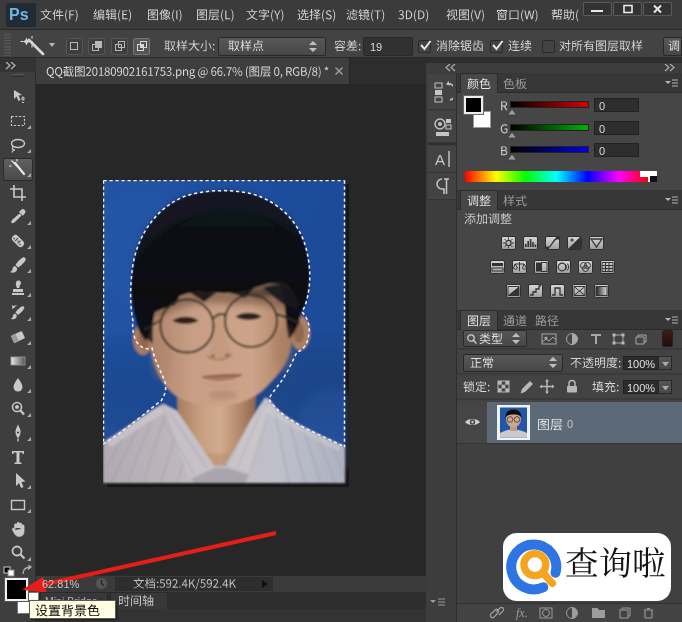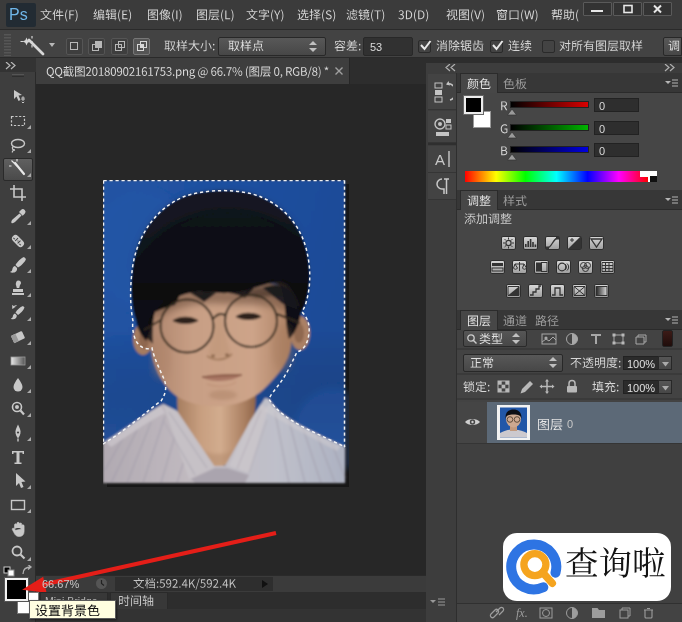--- a/index.html
+++ b/index.html
@@ -5,21 +5,21 @@
     <div style="position:absolute;left:0px;top:30px;width:682px;height:28px;background:#434343;border-bottom:1px solid #2a2a2a"></div>
     <div style="position:absolute;left:36px;top:58px;width:390px;height:26px;background:#2d2d2d"></div>
     <div style="position:absolute;left:0px;top:58px;width:36px;height:564px;background:#3e3e3e;border-right:1px solid #2a2a2a"></div>
     <div style="position:absolute;left:36px;top:84px;width:390px;height:491px;background:#272727"></div>
     <div style="position:absolute;left:426px;top:58px;width:256px;height:564px;background:#3d3d3d"></div>
     <div style="position:absolute;left:426px;top:58px;width:256px;height:5px;background:#2d2d2d"></div>
     <div style="position:absolute;left:36px;top:575px;width:390px;height:17px;background:#3b3b3b;border-top:1px solid #2a2a2a"></div>
     <div style="position:absolute;left:36px;top:592px;width:390px;height:17px;background:#2d2d2d"></div>
     <div style="position:absolute;left:36px;top:609px;width:390px;height:13px;background:#333333"></div>
     <div style="position:absolute;left:6px;top:3px;width:30px;height:24px;background:#222b33;border-radius:2px"></div>
-    <div style="position:absolute;left:9px;top:6px;font-size:16px;color:#6fb6e9;white-space:pre;font-weight:normal;letter-spacing:0px">Ps</div>
+    <div style="position:absolute;left:9px;top:6px;font-size:16px;color:#6fb6e9;white-space:pre;font-weight:bold;letter-spacing:0px">Ps</div>
     <svg style="position:absolute;left:40px;top:5.8px;overflow:visible" width="39" height="17">
       <path transform="translate(0,13.2)" d="M5.1 -9.9C5.4 -9.3 5.8 -8.5 6.0 -8.0L7.0 -8.3C6.8 -8.8 6.4 -9.6 6.0 -10.2ZM0.6 -8.0V-7.1H2.5C3.2 -5.3 4.1 -3.7 5.4 -2.4C4.0 -1.3 2.4 -0.5 0.4 0.1C0.6 0.3 0.9 0.7 1.0 0.9C3.0 0.3 4.7 -0.6 6.0 -1.8C7.4 -0.6 9.0 0.3 11.0 0.9C11.1 0.6 11.4 0.2 11.6 0.0C9.7 -0.4 8.1 -1.3 6.7 -2.4C7.9 -3.6 8.9 -5.2 9.6 -7.1H11.4V-8.0ZM6.0 -3.0C4.9 -4.2 4.0 -5.5 3.4 -7.1H8.5C7.9 -5.5 7.1 -4.1 6.0 -3.0Z M15.8 -4.1V-3.2H19.2V1.0H20.1V-3.2H23.4V-4.1H20.1V-6.7H22.9V-7.6H20.1V-9.9H19.2V-7.6H17.6C17.8 -8.2 17.9 -8.7 18.0 -9.3L17.2 -9.5C16.9 -7.9 16.4 -6.4 15.7 -5.4C15.9 -5.3 16.3 -5.0 16.5 -4.9C16.8 -5.4 17.1 -6.0 17.4 -6.7H19.2V-4.1ZM15.2 -10.0C14.6 -8.2 13.5 -6.4 12.4 -5.2C12.5 -5.0 12.8 -4.6 12.9 -4.4C13.3 -4.8 13.6 -5.2 14.0 -5.8V0.9H14.9V-7.2C15.3 -8.0 15.7 -8.9 16.1 -9.8Z M26.9 2.4 27.5 2.1C26.5 0.3 26.0 -1.7 26.0 -3.7C26.0 -5.8 26.5 -7.8 27.5 -9.5L26.9 -9.8C25.8 -8.0 25.1 -6.1 25.1 -3.7C25.1 -1.4 25.8 0.6 26.9 2.4Z M29.3 0.0H30.4V-3.9H33.7V-4.9H30.4V-7.9H34.3V-8.8H29.3Z M35.9 2.4C37.0 0.6 37.6 -1.4 37.6 -3.7C37.6 -6.1 37.0 -8.0 35.9 -9.8L35.2 -9.5C36.2 -7.8 36.7 -5.8 36.7 -3.7C36.7 -1.7 36.2 0.3 35.2 2.1Z" fill="#d6d6d6"></path>
     </svg>
     <svg style="position:absolute;left:93px;top:5.8px;overflow:visible" width="39" height="17">
       <path transform="translate(0,13.2)" d="M0.5 -0.6 0.7 0.2C1.7 -0.2 2.9 -0.7 4.2 -1.2L4.0 -2.0C2.7 -1.5 1.4 -0.9 0.5 -0.6ZM0.7 -5.1C0.9 -5.2 1.2 -5.2 2.5 -5.4C2.0 -4.6 1.6 -4.0 1.4 -3.8C1.0 -3.3 0.8 -3.0 0.5 -3.0C0.6 -2.8 0.8 -2.4 0.8 -2.2C1.0 -2.3 1.4 -2.4 4.1 -3.1C4.0 -3.3 4.0 -3.6 4.0 -3.8L2.0 -3.4C2.9 -4.5 3.7 -5.8 4.4 -7.2L3.6 -7.6C3.4 -7.1 3.2 -6.6 2.9 -6.2L1.6 -6.1C2.3 -7.1 3.0 -8.5 3.4 -9.8L2.6 -10.1C2.1 -8.6 1.3 -7.0 1.1 -6.6C0.9 -6.2 0.7 -6.0 0.5 -5.9C0.6 -5.7 0.7 -5.3 0.7 -5.1ZM7.5 -4.2V-2.4H6.5V-4.2ZM8.1 -4.2H9.0V-2.4H8.1ZM5.8 -4.9V0.9H6.5V-1.7H7.5V0.6H8.1V-1.7H9.0V0.6H9.6V-1.7H10.5V0.1C10.5 0.2 10.4 0.2 10.3 0.2C10.2 0.2 10.0 0.2 9.8 0.2C9.9 0.4 9.9 0.7 10.0 0.9C10.4 0.9 10.7 0.9 10.9 0.7C11.1 0.6 11.2 0.4 11.2 0.1V-5.0L10.5 -4.9ZM9.6 -4.2H10.5V-2.4H9.6ZM7.3 -9.9C7.5 -9.6 7.6 -9.1 7.8 -8.8H5.0V-6.2C5.0 -4.3 4.9 -1.7 3.8 0.3C3.9 0.3 4.3 0.6 4.5 0.8C5.6 -1.2 5.8 -4.0 5.8 -6.0H11.0V-8.8H8.7C8.6 -9.2 8.4 -9.7 8.1 -10.2ZM5.8 -8.0H10.2V-6.7H5.8Z M18.6 -9.0H21.8V-7.8H18.6ZM17.8 -9.7V-7.1H22.7V-9.7ZM13.0 -4.0C13.1 -4.1 13.4 -4.2 13.8 -4.2H14.9V-2.4L12.5 -2.0L12.7 -1.1L14.9 -1.6V0.9H15.8V-1.8L17.1 -2.0L17.1 -2.8L15.8 -2.6V-4.2H16.9V-5.0H15.8V-6.8H14.9V-5.0H13.8C14.1 -5.8 14.4 -6.8 14.7 -7.8H16.9V-8.7H15.0C15.1 -9.1 15.2 -9.5 15.2 -9.9L14.4 -10.1C14.3 -9.6 14.2 -9.1 14.1 -8.7H12.6V-7.8H13.9C13.6 -6.8 13.4 -6.0 13.3 -5.7C13.1 -5.2 12.9 -4.8 12.7 -4.8C12.8 -4.6 12.9 -4.2 13.0 -4.0ZM21.8 -5.7V-4.6H18.7V-5.7ZM16.8 -0.9 16.9 -0.1 21.8 -0.5V1.0H22.6V-0.6L23.5 -0.6L23.5 -1.4L22.6 -1.3V-5.7H23.4V-6.4H17.1V-5.7H17.9V-1.0ZM21.8 -3.9V-2.9H18.7V-3.9ZM21.8 -2.2V-1.3L18.7 -1.0V-2.2Z M26.9 2.4 27.5 2.1C26.5 0.3 26.0 -1.7 26.0 -3.7C26.0 -5.8 26.5 -7.8 27.5 -9.5L26.9 -9.8C25.8 -8.0 25.1 -6.1 25.1 -3.7C25.1 -1.4 25.8 0.6 26.9 2.4Z M29.3 0.0H34.5V-0.9H30.4V-4.2H33.7V-5.1H30.4V-7.9H34.3V-8.8H29.3Z M36.3 2.4C37.4 0.6 38.1 -1.4 38.1 -3.7C38.1 -6.1 37.4 -8.0 36.3 -9.8L35.6 -9.5C36.7 -7.8 37.2 -5.8 37.2 -3.7C37.2 -1.7 36.7 0.3 35.6 2.1Z" fill="#d6d6d6"></path>
     </svg>
     <svg style="position:absolute;left:147px;top:5.8px;overflow:visible" width="36" height="17">
       <path transform="translate(0,13.2)" d="M4.5 -3.3C5.5 -3.1 6.7 -2.7 7.4 -2.4L7.7 -3.0C7.1 -3.3 5.8 -3.7 4.9 -3.9ZM3.3 -1.8C5.0 -1.6 7.0 -1.1 8.2 -0.7L8.6 -1.4C7.4 -1.8 5.3 -2.3 3.7 -2.4ZM1.0 -9.6V1.0H1.9V0.5H10.1V1.0H11.0V-9.6ZM1.9 -0.3V-8.7H10.1V-0.3ZM5.0 -8.5C4.4 -7.5 3.3 -6.6 2.3 -6.0C2.5 -5.8 2.8 -5.6 2.9 -5.4C3.3 -5.7 3.7 -6.0 4.0 -6.3C4.4 -5.9 4.8 -5.5 5.3 -5.2C4.3 -4.7 3.2 -4.4 2.1 -4.2C2.2 -4.0 2.4 -3.6 2.5 -3.4C3.7 -3.7 5.0 -4.1 6.1 -4.8C7.1 -4.2 8.2 -3.8 9.4 -3.6C9.5 -3.8 9.7 -4.1 9.9 -4.2C8.8 -4.4 7.8 -4.8 6.8 -5.2C7.7 -5.8 8.5 -6.5 9.0 -7.3L8.5 -7.6L8.3 -7.5H5.2C5.4 -7.8 5.6 -8.0 5.7 -8.2ZM4.5 -6.8 4.6 -6.8H7.7C7.3 -6.4 6.7 -6.0 6.1 -5.6C5.5 -5.9 4.9 -6.3 4.5 -6.8Z M17.8 -8.5H20.0C19.8 -8.2 19.5 -7.8 19.3 -7.5H17.0C17.3 -7.9 17.6 -8.2 17.8 -8.5ZM17.8 -10.1C17.3 -9.1 16.4 -7.8 15.1 -6.9C15.3 -6.7 15.5 -6.5 15.7 -6.3C15.9 -6.4 16.1 -6.6 16.3 -6.8V-5.0H18.2C17.6 -4.5 16.7 -3.9 15.4 -3.6C15.6 -3.4 15.9 -3.1 16.0 -3.0C17.0 -3.3 17.8 -3.8 18.4 -4.2C18.6 -4.0 18.8 -3.8 18.9 -3.6C18.1 -2.9 16.6 -2.2 15.4 -1.8C15.6 -1.7 15.8 -1.4 15.9 -1.2C17.0 -1.6 18.4 -2.4 19.2 -3.1C19.4 -2.9 19.5 -2.7 19.5 -2.4C18.6 -1.5 16.8 -0.6 15.3 -0.1C15.5 0.0 15.7 0.3 15.9 0.5C17.2 0.1 18.7 -0.8 19.7 -1.7C19.8 -0.9 19.7 -0.3 19.4 -0.0C19.2 0.2 19.1 0.2 18.8 0.2C18.6 0.2 18.3 0.2 18.0 0.1C18.2 0.4 18.2 0.7 18.3 0.9C18.5 0.9 18.8 0.9 19.0 0.9C19.4 0.9 19.7 0.9 20.0 0.5C20.6 0.0 20.7 -1.2 20.3 -2.5L20.9 -2.8C21.3 -1.5 22.1 -0.3 23.1 0.3C23.2 0.1 23.4 -0.3 23.6 -0.4C22.7 -0.9 22.0 -1.9 21.6 -3.1C22.0 -3.3 22.5 -3.6 22.9 -3.9L22.3 -4.4C21.7 -4.0 20.9 -3.5 20.1 -3.1C19.8 -3.7 19.5 -4.2 18.9 -4.6L19.2 -5.0H22.8V-7.5H20.2C20.6 -8.0 20.9 -8.4 21.2 -8.9L20.7 -9.3L20.5 -9.2H18.3L18.7 -9.9ZM17.1 -6.9H19.2C19.2 -6.5 19.1 -6.1 18.8 -5.6H17.1ZM20.0 -6.9H21.9V-5.6H19.6C19.9 -6.1 20.0 -6.5 20.0 -6.9ZM15.1 -10.0C14.5 -8.2 13.5 -6.4 12.3 -5.2C12.5 -5.0 12.8 -4.6 12.9 -4.4C13.2 -4.7 13.6 -5.2 13.9 -5.7V0.9H14.8V-7.1C15.2 -7.9 15.7 -8.9 16.0 -9.8Z M26.9 2.4 27.5 2.1C26.5 0.3 26.0 -1.7 26.0 -3.7C26.0 -5.8 26.5 -7.8 27.5 -9.5L26.9 -9.8C25.8 -8.0 25.1 -6.1 25.1 -3.7C25.1 -1.4 25.8 0.6 26.9 2.4Z M29.3 0.0H30.4V-8.8H29.3Z M32.8 2.4C33.9 0.6 34.5 -1.4 34.5 -3.7C34.5 -6.1 33.9 -8.0 32.8 -9.8L32.1 -9.5C33.1 -7.8 33.6 -5.8 33.6 -3.7C33.6 -1.7 33.1 0.3 32.1 2.1Z" fill="#d6d6d6"></path>
     </svg>
     <svg style="position:absolute;left:196px;top:5.8px;overflow:visible" width="39" height="17">
@@ -95,21 +95,21 @@
     <svg style="position:absolute;left:228px;top:36.8px;overflow:visible" width="36" height="17">
       <path transform="translate(0,13.2)" d="M10.2 -7.9C9.9 -6.1 9.4 -4.5 8.8 -3.3C8.1 -4.6 7.7 -6.2 7.5 -7.9ZM6.1 -8.7V-7.9H6.7C7.0 -5.8 7.5 -3.9 8.3 -2.4C7.5 -1.2 6.7 -0.3 5.7 0.3C6.0 0.4 6.2 0.7 6.3 1.0C7.2 0.3 8.0 -0.5 8.7 -1.5C9.3 -0.5 10.1 0.3 11.0 0.9C11.1 0.6 11.4 0.3 11.6 0.2C10.6 -0.4 9.9 -1.2 9.2 -2.3C10.2 -3.9 10.8 -6.0 11.1 -8.6L10.6 -8.8L10.4 -8.7ZM0.5 -1.6 0.7 -0.7 4.3 -1.3V0.9H5.1V-1.5L6.2 -1.7L6.2 -2.4L5.1 -2.3V-8.7H6.0V-9.5H0.6V-8.7H1.4V-1.7ZM2.2 -8.7H4.3V-7.0H2.2ZM2.2 -6.2H4.3V-4.5H2.2ZM2.2 -3.7H4.3V-2.1L2.2 -1.8Z M17.3 -9.7C17.7 -9.1 18.1 -8.3 18.3 -7.8L19.1 -8.1C19.0 -8.7 18.5 -9.4 18.1 -10.0ZM21.9 -10.1C21.6 -9.4 21.1 -8.4 20.7 -7.8H16.8V-6.9H19.5V-5.3H17.2V-4.5H19.5V-2.8H16.3V-1.9H19.5V0.9H20.4V-1.9H23.4V-2.8H20.4V-4.5H22.7V-5.3H20.4V-6.9H23.1V-7.8H21.7C22.0 -8.4 22.4 -9.1 22.8 -9.8ZM14.2 -10.1V-7.8H12.7V-6.9H14.2C13.8 -5.3 13.1 -3.4 12.4 -2.4C12.5 -2.1 12.8 -1.8 12.9 -1.5C13.3 -2.2 13.8 -3.4 14.2 -4.6V0.9H15.1V-5.3C15.4 -4.7 15.8 -4.0 15.9 -3.6L16.5 -4.3C16.3 -4.6 15.4 -6.0 15.1 -6.4V-6.9H16.3V-7.8H15.1V-10.1Z M26.8 -5.6H33.1V-3.4H26.8ZM28.1 -1.5C28.2 -0.8 28.3 0.3 28.3 0.9L29.2 0.7C29.2 0.2 29.1 -0.8 28.9 -1.6ZM30.6 -1.5C30.9 -0.8 31.3 0.2 31.4 0.8L32.3 0.6C32.1 0.0 31.8 -1.0 31.4 -1.7ZM33.0 -1.6C33.6 -0.9 34.3 0.2 34.6 0.9L35.4 0.5C35.1 -0.2 34.4 -1.2 33.8 -1.9ZM26.1 -1.9C25.8 -1.0 25.1 0.0 24.5 0.6L25.3 0.9C26.0 0.3 26.6 -0.7 27.0 -1.6ZM26.0 -6.4V-2.6H34.0V-6.4H30.4V-8.0H34.9V-8.8H30.4V-10.1H29.5V-6.4Z" fill="#e2e2e2"></path>
     </svg>
     <svg style="position:absolute;left:308px;top:41px" width="10" height="12">
       <path d="M5 0 l4 4 -8 0 z M5 11 l4 -4 -8 0 z" fill="#c0c0c0"></path>
     </svg>
     <svg style="position:absolute;left:334px;top:36.8px;overflow:visible" width="27" height="17">
       <path transform="translate(0,13.2)" d="M4.0 -7.6C3.3 -6.7 2.2 -5.9 1.1 -5.3C1.3 -5.2 1.6 -4.8 1.7 -4.6C2.8 -5.3 4.0 -6.3 4.8 -7.3ZM7.0 -7.1C8.1 -6.4 9.5 -5.3 10.2 -4.7L10.8 -5.3C10.1 -5.9 8.7 -6.9 7.6 -7.6ZM5.9 -6.5C4.8 -4.8 2.7 -3.3 0.4 -2.4C0.7 -2.2 0.9 -1.9 1.0 -1.7C1.6 -1.9 2.1 -2.2 2.6 -2.5V1.0H3.5V0.6H8.5V0.9H9.4V-2.6C9.9 -2.4 10.4 -2.1 10.9 -1.8C11.1 -2.1 11.3 -2.4 11.5 -2.6C9.6 -3.4 7.9 -4.3 6.5 -5.9L6.7 -6.2ZM3.5 -0.2V-2.3H8.5V-0.2ZM3.6 -3.1C4.5 -3.7 5.3 -4.4 6.0 -5.2C6.8 -4.3 7.7 -3.6 8.6 -3.1ZM5.2 -9.9C5.4 -9.7 5.5 -9.3 5.7 -9.0H1.0V-6.8H1.9V-8.1H10.1V-6.8H11.0V-9.0H6.7C6.6 -9.3 6.3 -9.8 6.1 -10.2Z M20.3 -10.1C20.1 -9.6 19.7 -9.0 19.4 -8.5H16.6C16.5 -9.0 16.0 -9.6 15.6 -10.1L14.9 -9.7C15.1 -9.4 15.4 -8.9 15.6 -8.5H13.3V-7.7H17.3C17.2 -7.3 17.1 -7.0 17.0 -6.6H13.8V-5.8H16.8C16.7 -5.5 16.5 -5.1 16.4 -4.8H12.7V-3.9H15.9C15.1 -2.5 14.0 -1.4 12.5 -0.6C12.7 -0.4 13.0 -0.0 13.1 0.2C14.4 -0.6 15.4 -1.5 16.2 -2.7V-2.1H18.7V-0.4H14.7V0.4H23.2V-0.4H19.6V-2.1H22.4V-3.0H16.4C16.6 -3.3 16.8 -3.6 17.0 -3.9H23.3V-4.8H17.4C17.5 -5.1 17.6 -5.5 17.7 -5.8H22.2V-6.6H18.0C18.1 -7.0 18.2 -7.3 18.2 -7.7H22.8V-8.5H20.4C20.7 -8.9 21.0 -9.4 21.3 -9.8Z M25.7 -4.7C26.1 -4.7 26.5 -5.0 26.5 -5.5C26.5 -6.0 26.1 -6.4 25.7 -6.4C25.2 -6.4 24.9 -6.0 24.9 -5.5C24.9 -5.0 25.2 -4.7 25.7 -4.7ZM25.7 0.2C26.1 0.2 26.5 -0.2 26.5 -0.7C26.5 -1.2 26.1 -1.5 25.7 -1.5C25.2 -1.5 24.9 -1.2 24.9 -0.7C24.9 -0.2 25.2 0.2 25.7 0.2Z" fill="#d6d6d6"></path>
     </svg>
     <div style="position:absolute;left:363px;top:37px;width:50px;height:19px;background:#313131;border:1px solid #282828;border-radius:2px"></div>
-    <div style="position:absolute;left:370px;top:41px;font-size:11px;color:#dcdcdc;white-space:pre;">53</div>
+    <div style="position:absolute;left:370px;top:41px;font-size:11px;color:#dcdcdc;white-space:pre;">19</div>
     <div style="position:absolute;left:418px;top:40px;width:13px;height:13px;background:#434343;border:1px solid #2a2a2a;border-radius:2px"></div>
     <svg style="position:absolute;left:418px;top:38px" width="15" height="15">
       <path d="M3 7 l3.5 4 6-8" stroke="#e8e8e8" stroke-width="2" fill="none"></path>
     </svg>
     <svg style="position:absolute;left:436px;top:36.8px;overflow:visible" width="48" height="17">
       <path transform="translate(0,13.2)" d="M10.4 -9.7C10.1 -9.0 9.5 -8.1 9.1 -7.5L9.9 -7.1C10.3 -7.7 10.8 -8.6 11.2 -9.4ZM4.2 -9.3C4.7 -8.6 5.2 -7.7 5.4 -7.1L6.2 -7.5C6.0 -8.1 5.5 -9.0 5.0 -9.7ZM1.0 -9.3C1.8 -8.9 2.7 -8.3 3.1 -7.9L3.6 -8.6C3.2 -9.0 2.3 -9.6 1.6 -9.9ZM0.5 -6.1C1.2 -5.7 2.1 -5.1 2.6 -4.7L3.1 -5.4C2.7 -5.8 1.7 -6.4 1.0 -6.8ZM0.8 0.3 1.6 0.8C2.2 -0.3 3.0 -1.8 3.5 -3.1L2.9 -3.6C2.3 -2.3 1.4 -0.7 0.8 0.3ZM5.4 -3.7H9.9V-2.4H5.4ZM5.4 -4.5V-5.8H9.9V-4.5ZM7.2 -10.1V-6.7H4.5V1.0H5.4V-1.7H9.9V-0.2C9.9 -0.0 9.8 0.0 9.6 0.0C9.4 0.1 8.8 0.1 8.1 0.0C8.2 0.3 8.4 0.6 8.4 0.9C9.3 0.9 9.9 0.9 10.3 0.7C10.6 0.6 10.7 0.3 10.7 -0.2V-6.7H8.1V-10.1Z M17.7 -2.7C17.3 -1.8 16.7 -0.9 16.0 -0.3C16.2 -0.1 16.6 0.1 16.7 0.2C17.3 -0.4 18.0 -1.5 18.5 -2.4ZM21.2 -2.4C21.8 -1.6 22.5 -0.6 22.9 0.1L23.6 -0.3C23.3 -1.0 22.5 -2.0 21.8 -2.7ZM12.9 -9.6V0.9H13.7V-8.8H15.3C15.0 -8.0 14.6 -6.9 14.3 -6.1C15.2 -5.1 15.4 -4.3 15.4 -3.6C15.4 -3.3 15.3 -2.9 15.1 -2.8C15.0 -2.7 14.9 -2.7 14.7 -2.7C14.6 -2.7 14.3 -2.7 14.0 -2.7C14.1 -2.5 14.2 -2.1 14.2 -1.9C14.5 -1.9 14.8 -1.9 15.1 -1.9C15.3 -1.9 15.6 -2.0 15.7 -2.1C16.1 -2.4 16.2 -2.9 16.2 -3.6C16.2 -4.3 16.0 -5.2 15.1 -6.2C15.5 -7.1 16.0 -8.3 16.3 -9.3L15.8 -9.6L15.6 -9.6ZM16.5 -4.1V-3.3H19.6V-0.1C19.6 0.1 19.6 0.1 19.4 0.1C19.2 0.1 18.6 0.1 17.9 0.1C18.1 0.4 18.2 0.7 18.3 0.9C19.1 0.9 19.7 0.9 20.0 0.8C20.4 0.7 20.5 0.4 20.5 -0.1V-3.3H23.4V-4.1H20.5V-5.6H22.3V-6.4H17.6V-5.6H19.6V-4.1ZM19.9 -10.2C19.1 -8.7 17.6 -7.3 16.1 -6.6C16.3 -6.4 16.6 -6.1 16.7 -5.9C17.9 -6.6 19.1 -7.6 20.0 -8.8C21.0 -7.5 22.0 -6.7 23.1 -6.0C23.2 -6.3 23.5 -6.6 23.7 -6.7C22.6 -7.3 21.5 -8.1 20.4 -9.4L20.7 -9.9Z M30.2 -8.8H34.3V-7.3H30.2ZM30.2 -6.5H32.2V-5.2H30.1L30.2 -5.9ZM30.2 -2.9V0.9H31.0V0.5H34.2V0.9H35.1V-2.9H33.0V-4.4H35.4V-5.2H33.0V-6.5H35.1V-9.6H29.3V-5.9C29.3 -4.0 29.2 -1.4 28.1 0.4C28.3 0.5 28.7 0.7 28.8 0.9C29.7 -0.6 30.0 -2.6 30.1 -4.4H32.2V-2.9ZM31.0 -0.2V-2.1H34.2V-0.2ZM26.2 -10.1C25.8 -8.9 25.2 -7.9 24.4 -7.2C24.6 -6.9 24.8 -6.5 24.9 -6.3C25.3 -6.7 25.7 -7.3 26.1 -7.9H28.5V-8.7H26.5C26.7 -9.1 26.9 -9.4 27.0 -9.8ZM24.7 -4.1V-3.3H26.3V-0.9C26.3 -0.3 25.9 0.1 25.7 0.3C25.8 0.4 26.1 0.7 26.2 0.9C26.3 0.6 26.7 0.4 28.7 -0.9C28.6 -1.1 28.5 -1.4 28.5 -1.7L27.1 -0.8V-3.3H28.6V-4.1H27.1V-5.7H28.3V-6.6H25.3V-5.7H26.3V-4.1Z M41.8 -5.4C41.4 -3.5 40.3 -2.1 38.7 -1.3C38.9 -1.2 39.3 -0.9 39.4 -0.8C40.4 -1.4 41.3 -2.1 41.9 -3.2C42.9 -2.4 44.1 -1.5 44.7 -0.8L45.3 -1.4C44.6 -2.1 43.3 -3.1 42.2 -3.9C42.4 -4.3 42.5 -4.8 42.6 -5.2ZM37.5 -5.2V0.4H45.7V0.9H46.7V-5.3H45.7V-0.4H38.4V-5.2ZM36.7 -6.5V-5.7H47.4V-6.5H42.6V-8.0H46.4V-8.8H42.6V-10.1H41.6V-6.5H39.4V-9.5H38.5V-6.5Z" fill="#d6d6d6"></path>
     </svg>
     <div style="position:absolute;left:490px;top:40px;width:13px;height:13px;background:#434343;border:1px solid #2a2a2a;border-radius:2px"></div>
     <svg style="position:absolute;left:490px;top:38px" width="15" height="15">
       <path d="M3 7 l3.5 4 6-8" stroke="#e8e8e8" stroke-width="2" fill="none"></path>
@@ -829,21 +829,21 @@
 <rect x="52" y="2" width="12" height="10"></rect>
         <circle cx="58" cy="7" r="3.5"></circle>
 <circle cx="84" cy="7" r="5.5"></circle>
         <path d="M84 1.5 a5.5 5.5 0 0 1 0 11 z" fill="#9d9d9d" stroke="none"></path>
 <path d="M104 4 v8 h13 v-8 h-6 l-1.5-2 h-5.5 z" fill="#9d9d9d" stroke="none"></path>
 <rect x="132" y="4" width="8" height="8"></rect>
         <path d="M134 4 v-2 h8 v8 h-2"></path>
 <path d="M156 4 h9 m-8 0 v7 a1 1 0 0 0 1 1 h5 a1 1 0 0 0 1-1 v-7 m-5-1.5 h3" stroke-width="1.1"></path>
 </g>
     </svg>
-    <div style="position:absolute;left:42px;top:578px;font-size:11px;color:#c8c8c8;white-space:pre;">66.67%</div>
+    <div style="position:absolute;left:42px;top:578px;font-size:11px;color:#c8c8c8;white-space:pre;">62.81%</div>
     <svg style="position:absolute;left:95px;top:577px" width="13" height="13">
       <circle cx="6.5" cy="6.5" r="5.5" fill="#555"></circle>
       <path d="M6.5 3 v3.5 l2.5 2" stroke="#222" stroke-width="1.2" fill="none"></path>
     </svg>
     <div style="position:absolute;left:115px;top:577px;width:142px;height:14px;background:#2e2e2e"></div>
     <svg style="position:absolute;left:133px;top:575.4px;overflow:visible" width="103" height="16">
       <path transform="translate(0,12.7)" d="M4.9 -9.5C5.2 -8.9 5.6 -8.1 5.7 -7.7L6.7 -8.0C6.5 -8.4 6.1 -9.2 5.8 -9.7ZM0.6 -7.6V-6.8H2.4C3.0 -5.0 4.0 -3.5 5.1 -2.3C3.9 -1.2 2.3 -0.5 0.4 0.1C0.6 0.3 0.9 0.7 1.0 0.9C2.9 0.3 4.5 -0.6 5.8 -1.7C7.1 -0.5 8.6 0.3 10.5 0.8C10.7 0.6 10.9 0.2 11.1 0.0C9.3 -0.4 7.7 -1.2 6.4 -2.3C7.6 -3.5 8.5 -5.0 9.2 -6.8H11.0V-7.6ZM5.8 -2.9C4.7 -4.0 3.9 -5.3 3.3 -6.8H8.2C7.6 -5.2 6.8 -4.0 5.8 -2.9Z M21.3 -8.9C21.0 -8.1 20.6 -6.9 20.2 -6.1L20.8 -5.9C21.3 -6.6 21.7 -7.7 22.1 -8.7ZM16.1 -8.6C16.4 -7.8 16.9 -6.7 17.1 -6.0L17.8 -6.3C17.6 -7.0 17.2 -8.1 16.8 -8.9ZM13.7 -9.7V-7.2H12.0V-6.4H13.6C13.2 -4.8 12.5 -3.0 11.8 -2.0C11.9 -1.8 12.1 -1.5 12.2 -1.2C12.8 -2.0 13.3 -3.3 13.7 -4.6V0.9H14.5V-4.9C14.9 -4.3 15.3 -3.6 15.5 -3.2L16.0 -3.9C15.8 -4.2 14.8 -5.5 14.5 -5.9V-6.4H16.0V-7.2H14.5V-9.7ZM15.7 -0.7V0.1H21.2V0.8H22.0V-5.4H19.5V-9.6H18.6V-5.4H16.0V-4.6H21.2V-3.1H16.1V-2.3H21.2V-0.7Z M24.6 -4.5C25.0 -4.5 25.4 -4.8 25.4 -5.3C25.4 -5.8 25.0 -6.1 24.6 -6.1C24.2 -6.1 23.8 -5.8 23.8 -5.3C23.8 -4.8 24.2 -4.5 24.6 -4.5ZM24.6 0.1C25.0 0.1 25.4 -0.2 25.4 -0.6C25.4 -1.1 25.0 -1.4 24.6 -1.4C24.2 -1.4 23.8 -1.1 23.8 -0.6C23.8 -0.2 24.2 0.1 24.6 0.1Z M29.2 0.1C30.6 0.1 32.0 -0.9 32.0 -2.7C32.0 -4.6 30.8 -5.4 29.4 -5.4C28.9 -5.4 28.5 -5.3 28.2 -5.1L28.4 -7.5H31.6V-8.4H27.5L27.2 -4.5L27.7 -4.1C28.2 -4.5 28.6 -4.6 29.2 -4.6C30.2 -4.6 30.9 -3.9 30.9 -2.7C30.9 -1.5 30.1 -0.7 29.1 -0.7C28.1 -0.7 27.5 -1.2 27.0 -1.7L26.5 -1.0C27.1 -0.4 27.9 0.1 29.2 0.1Z M35.3 0.1C36.9 0.1 38.3 -1.2 38.3 -4.6C38.3 -7.3 37.1 -8.6 35.5 -8.6C34.2 -8.6 33.1 -7.5 33.1 -5.8C33.1 -4.1 34.0 -3.2 35.4 -3.2C36.1 -3.2 36.8 -3.6 37.4 -4.2C37.3 -1.6 36.3 -0.7 35.2 -0.7C34.7 -0.7 34.2 -1.0 33.8 -1.4L33.2 -0.7C33.7 -0.2 34.4 0.1 35.3 0.1ZM37.3 -5.1C36.8 -4.3 36.1 -4.0 35.6 -4.0C34.6 -4.0 34.1 -4.7 34.1 -5.8C34.1 -7.0 34.7 -7.8 35.5 -7.8C36.6 -7.8 37.2 -6.8 37.3 -5.1Z M39.5 0.0H44.8V-0.9H42.4C42.0 -0.9 41.5 -0.9 41.1 -0.8C43.0 -2.7 44.4 -4.4 44.4 -6.1C44.4 -7.6 43.4 -8.6 41.9 -8.6C40.8 -8.6 40.1 -8.1 39.4 -7.3L40.0 -6.8C40.5 -7.3 41.1 -7.7 41.8 -7.7C42.8 -7.7 43.3 -7.0 43.3 -6.1C43.3 -4.6 42.1 -2.9 39.5 -0.6Z M46.9 0.1C47.4 0.1 47.7 -0.2 47.7 -0.6C47.7 -1.1 47.4 -1.4 46.9 -1.4C46.5 -1.4 46.2 -1.1 46.2 -0.6C46.2 -0.2 46.5 0.1 46.9 0.1Z M52.5 0.0H53.4V-2.3H54.6V-3.2H53.4V-8.4H52.3L48.8 -3.0V-2.3H52.5ZM52.5 -3.2H49.9L51.8 -6.0C52.0 -6.5 52.3 -6.9 52.5 -7.3H52.5C52.5 -6.9 52.5 -6.2 52.5 -5.8Z M56.1 0.0H57.1V-2.7L58.6 -4.4L61.1 0.0H62.3L59.3 -5.2L61.9 -8.4H60.7L57.2 -4.2H57.1V-8.4H56.1Z M62.5 2.1H63.2L66.7 -9.1H65.9Z M69.9 0.1C71.3 0.1 72.6 -0.9 72.6 -2.7C72.6 -4.6 71.5 -5.4 70.1 -5.4C69.6 -5.4 69.2 -5.3 68.8 -5.1L69.0 -7.5H72.2V-8.4H68.1L67.9 -4.5L68.4 -4.1C68.9 -4.5 69.3 -4.6 69.8 -4.6C70.9 -4.6 71.6 -3.9 71.6 -2.7C71.6 -1.5 70.8 -0.7 69.8 -0.7C68.8 -0.7 68.2 -1.2 67.7 -1.7L67.2 -1.0C67.7 -0.4 68.6 0.1 69.9 0.1Z M75.9 0.1C77.5 0.1 79.0 -1.2 79.0 -4.6C79.0 -7.3 77.8 -8.6 76.2 -8.6C74.9 -8.6 73.7 -7.5 73.7 -5.8C73.7 -4.1 74.7 -3.2 76.1 -3.2C76.8 -3.2 77.5 -3.6 78.0 -4.2C77.9 -1.6 77.0 -0.7 75.9 -0.7C75.4 -0.7 74.9 -1.0 74.5 -1.4L73.9 -0.7C74.4 -0.2 75.0 0.1 75.9 0.1ZM78.0 -5.1C77.4 -4.3 76.8 -4.0 76.2 -4.0C75.2 -4.0 74.7 -4.7 74.7 -5.8C74.7 -7.0 75.4 -7.8 76.2 -7.8C77.2 -7.8 77.9 -6.8 78.0 -5.1Z M80.1 0.0H85.4V-0.9H83.1C82.7 -0.9 82.2 -0.9 81.7 -0.8C83.7 -2.7 85.0 -4.4 85.0 -6.1C85.0 -7.6 84.1 -8.6 82.6 -8.6C81.5 -8.6 80.8 -8.1 80.1 -7.3L80.7 -6.8C81.2 -7.3 81.8 -7.7 82.4 -7.7C83.5 -7.7 84.0 -7.0 84.0 -6.1C84.0 -4.6 82.8 -2.9 80.1 -0.6Z M87.6 0.1C88.0 0.1 88.4 -0.2 88.4 -0.6C88.4 -1.1 88.0 -1.4 87.6 -1.4C87.2 -1.4 86.8 -1.1 86.8 -0.6C86.8 -0.2 87.2 0.1 87.6 0.1Z M93.1 0.0H94.1V-2.3H95.2V-3.2H94.1V-8.4H92.9L89.4 -3.0V-2.3H93.1ZM93.1 -3.2H90.5L92.4 -6.0C92.7 -6.5 92.9 -6.9 93.1 -7.3H93.2C93.2 -6.9 93.1 -6.2 93.1 -5.8Z M96.7 0.0H97.8V-2.7L99.3 -4.4L101.8 0.0H103.0L99.9 -5.2L102.6 -8.4H101.4L97.8 -4.2H97.8V-8.4H96.7Z" fill="#c4c4c4"></path>
     </svg>
     <div style="position:absolute;left:257px;top:577px;width:16px;height:14px;background:#2e2e2e"></div>
     <svg style="position:absolute;left:261px;top:580px" width="8" height="9">

